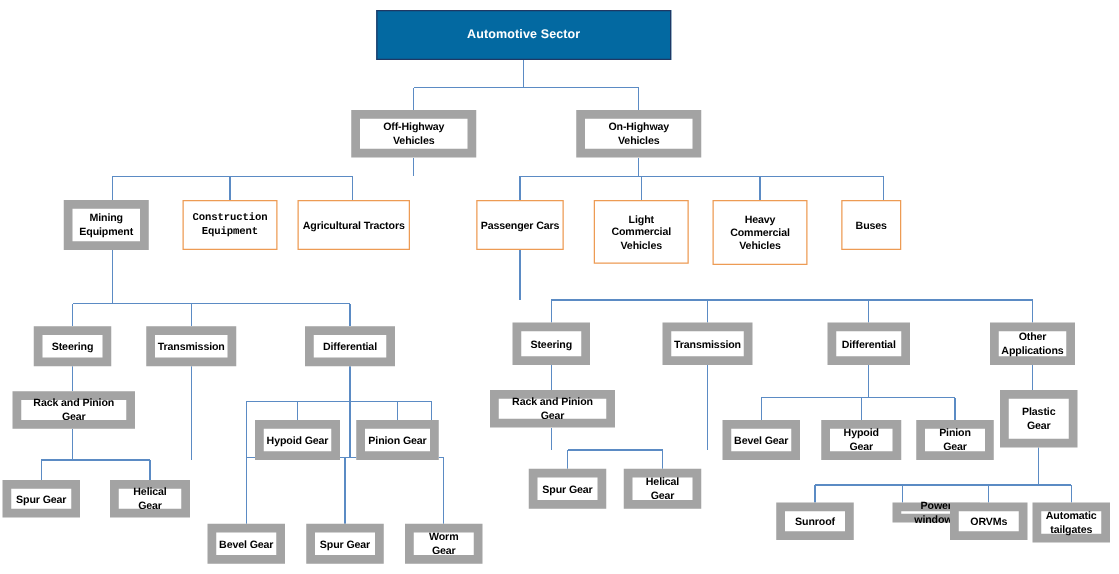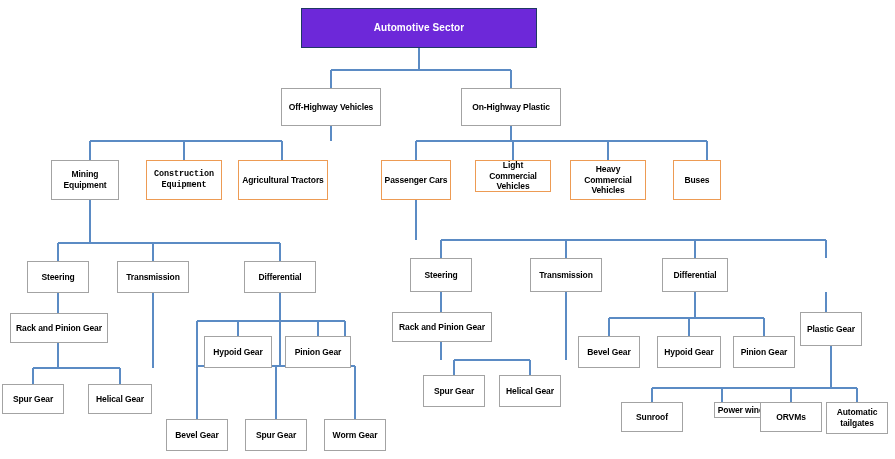--- a/index.html
+++ b/index.html
@@ -25,34 +25,34 @@
     height: 459px;
   }
   .node {
     position: absolute;
     box-sizing: border-box;
     display: flex;
     align-items: center;
     justify-content: center;
     text-align: center;
     background: #ffffff;
-    border: 1px solid #a3a3a3;
+    border: 7px solid #a3a3a3;
     color: #000000;
     font-size: 8.5px;
     font-weight: bold;
     line-height: 1.25;
     padding: 1px 2px;
     z-index: 2;
     letter-spacing: -0.1px;
   }
   .node.orange {
     border: 1px solid #ed9b54;
   }
   .node.root {
-    background: #6d28d9;
+    background: #0369a1;
     border: 1px solid #1f3864;
     color: #ffffff;
     font-size: 10px;
     letter-spacing: 0.1px;
   }
 </style>
 </head>
 <body>
 
 <div id="canvas">
@@ -98,56 +98,57 @@
       <path d="M826,292 L826,312"></path>
 
       <path d="M831,342 L831,388 M652,388 L857,388
                M652,388 L652,402 M722,388 L722,402 M791,388 L791,402 M857,388 L857,402"></path>
     </g>
   </svg>
 
   <div class="node root" style="left:301px;top:8px;width:236px;height:40px;">Automotive Sector</div>
 
   <div class="node" style="left:281px;top:88px;width:100px;height:38px;">Off-Highway Vehicles</div>
-  <div class="node" style="left:461px;top:88px;width:100px;height:38px;">On-Highway Plastic</div>
+  <div class="node" style="left:461px;top:88px;width:100px;height:38px;">On-Highway Vehicles</div>
 
   <div class="node" style="left:51px;top:160px;width:68px;height:40px;">Mining Equipment</div>
   <div class="node orange" style="left:146px;top:160px;width:76px;height:40px;font-family:Liberation Mono, monospace;">Construction Equipment</div>
   <div class="node orange" style="left:238px;top:160px;width:90px;height:40px;">Agricultural Tractors</div>
 
   <div class="node orange" style="left:381px;top:160px;width:70px;height:40px;">Passenger Cars</div>
-  <div class="node orange" style="left:475px;top:160px;width:76px;height:32px;">Light Commercial Vehicles</div>
-  <div class="node orange" style="left:570px;top:160px;width:76px;height:40px;">Heavy Commercial Vehicles</div>
+  <div class="node orange" style="left:475px;top:160px;width:76px;height:51px;">Light Commercial Vehicles</div>
+  <div class="node orange" style="left:570px;top:160px;width:76px;height:52px;">Heavy Commercial Vehicles</div>
   <div class="node orange" style="left:673px;top:160px;width:48px;height:40px;">Buses</div>
 
   <div class="node" style="left:27px;top:261px;width:62px;height:32px;">Steering</div>
   <div class="node" style="left:117px;top:261px;width:72px;height:32px;">Transmission</div>
   <div class="node" style="left:244px;top:261px;width:72px;height:32px;">Differential</div>
 
   <div class="node" style="left:10px;top:313px;width:98px;height:30px;">Rack and Pinion Gear</div>
   <div class="node" style="left:204px;top:336px;width:68px;height:32px;">Hypoid Gear</div>
   <div class="node" style="left:285px;top:336px;width:66px;height:32px;">Pinion Gear</div>
 
   <div class="node" style="left:2px;top:384px;width:62px;height:30px;">Spur Gear</div>
   <div class="node" style="left:88px;top:384px;width:64px;height:30px;">Helical Gear</div>
   <div class="node" style="left:166px;top:419px;width:62px;height:32px;">Bevel Gear</div>
   <div class="node" style="left:245px;top:419px;width:62px;height:32px;">Spur Gear</div>
   <div class="node" style="left:324px;top:419px;width:62px;height:32px;">Worm Gear</div>
 
   <div class="node" style="left:410px;top:258px;width:62px;height:34px;">Steering</div>
   <div class="node" style="left:530px;top:258px;width:72px;height:34px;">Transmission</div>
   <div class="node" style="left:662px;top:258px;width:66px;height:34px;">Differential</div>
+  <div class="node" style="left:792px;top:258px;width:68px;height:34px;">Other Applications</div>
 
   <div class="node" style="left:392px;top:312px;width:100px;height:30px;">Rack and Pinion Gear</div>
   <div class="node" style="left:423px;top:375px;width:62px;height:32px;">Spur Gear</div>
   <div class="node" style="left:499px;top:375px;width:62px;height:32px;">Helical Gear</div>
 
   <div class="node" style="left:578px;top:336px;width:62px;height:32px;">Bevel Gear</div>
   <div class="node" style="left:657px;top:336px;width:64px;height:32px;">Hypoid Gear</div>
   <div class="node" style="left:733px;top:336px;width:62px;height:32px;">Pinion Gear</div>
 
-  <div class="node" style="left:800px;top:312px;width:62px;height:34px;">Plastic Gear</div>
+  <div class="node" style="left:800px;top:312px;width:62px;height:46px;">Plastic Gear</div>
   <div class="node" style="left:621px;top:402px;width:62px;height:30px;">Sunroof</div>
   <div class="node" style="left:687px;top:402px;width:70px;height:16px;margin-left:27px;">Power windows</div>
   <div class="node" style="left:760px;top:402px;width:62px;height:30px;">ORVMs</div>
   <div class="node" style="left:826px;top:402px;width:62px;height:32px;">Automatic tailgates</div>
 
 </div>
 
 </body></html>

